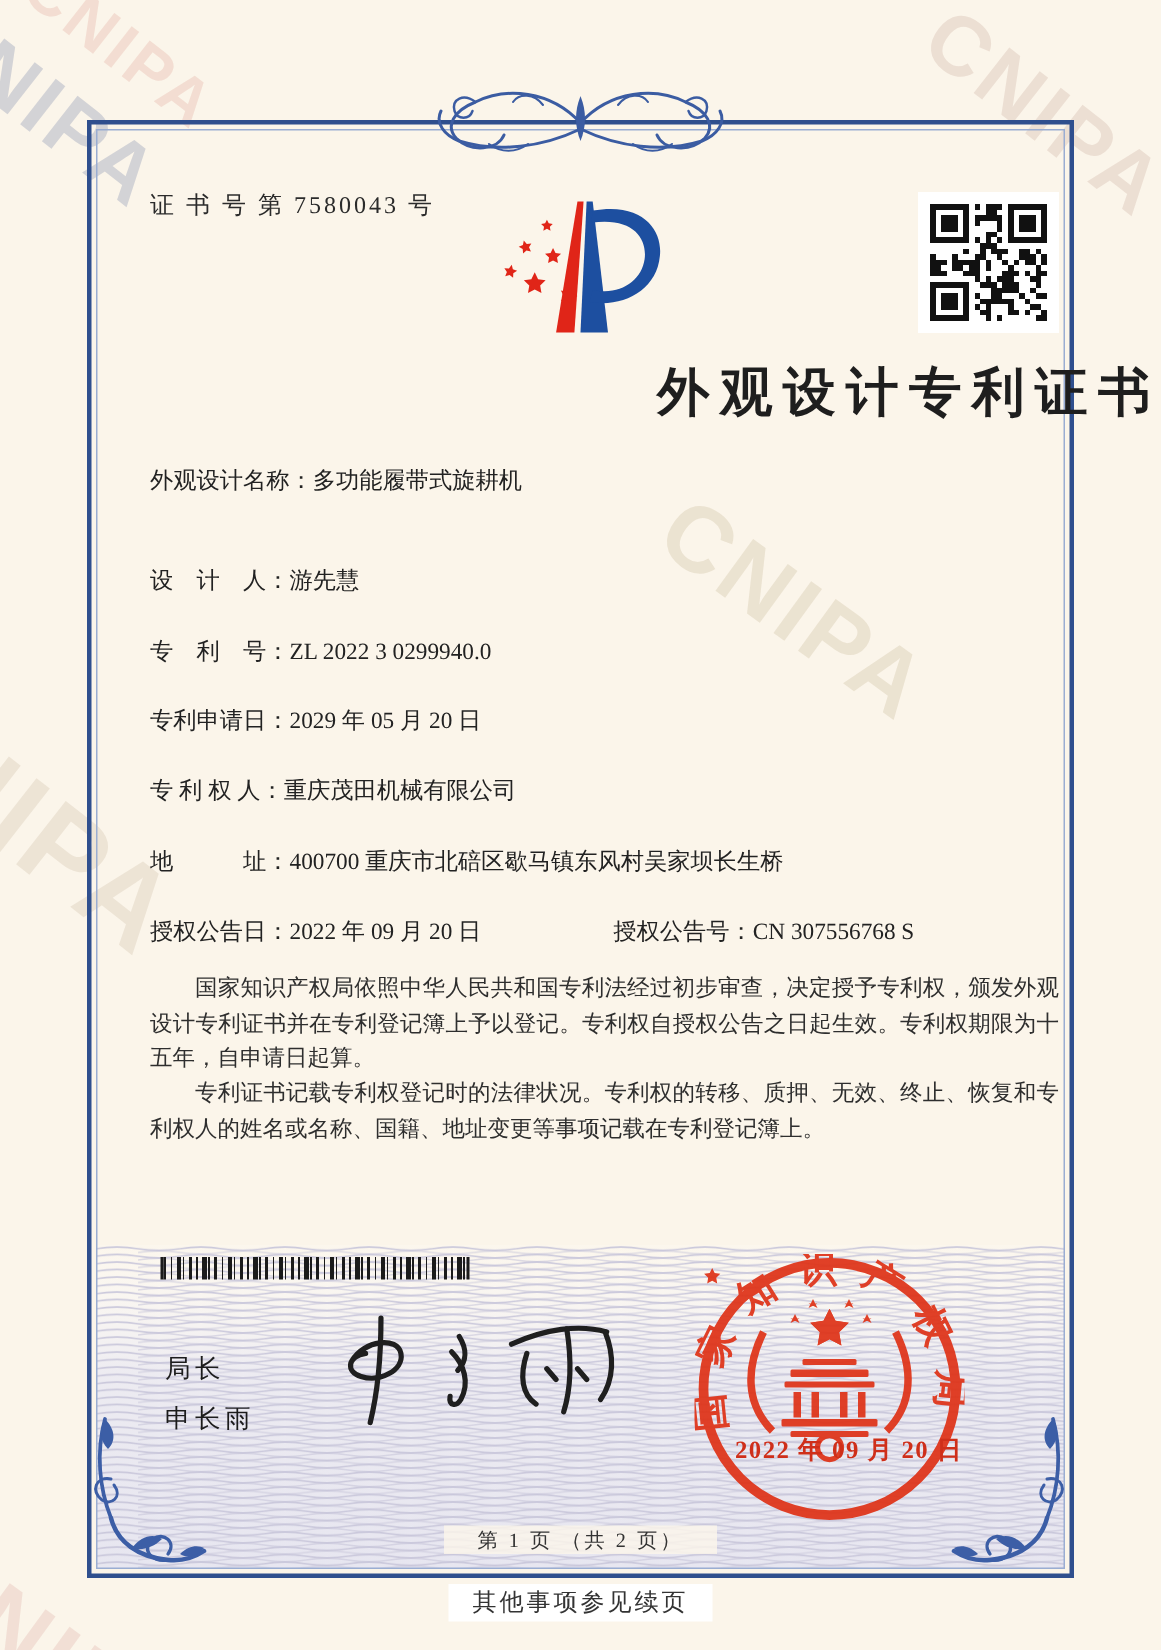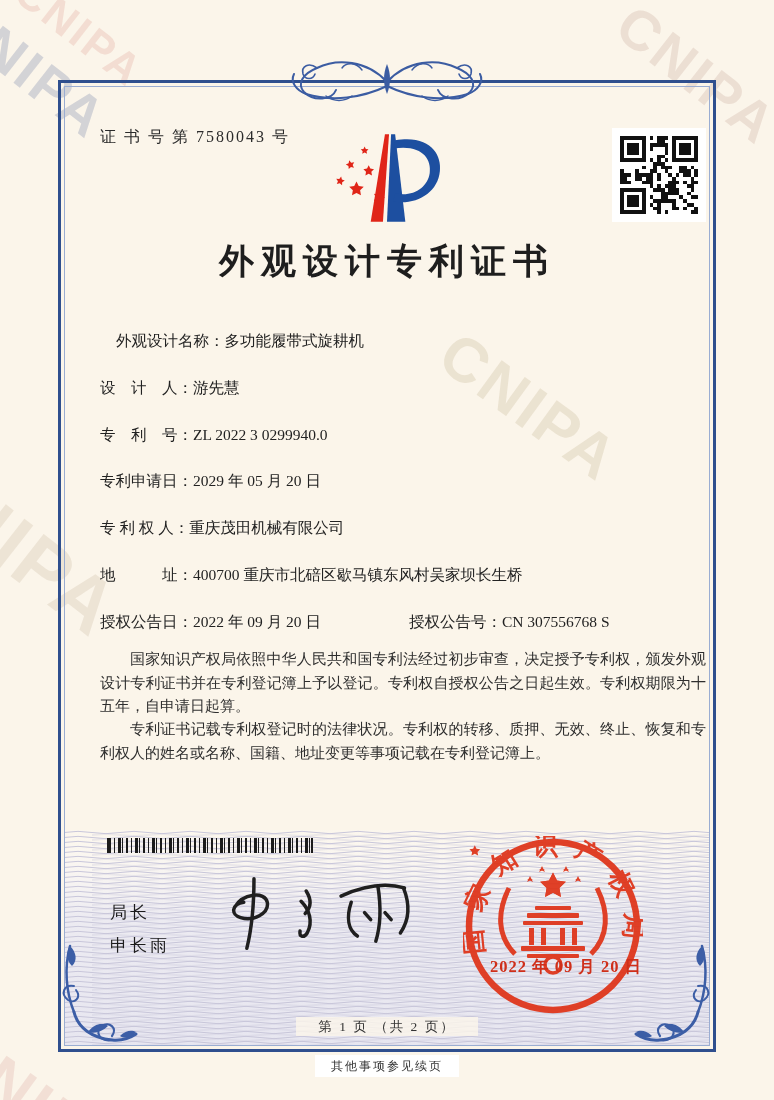--- a/index.html
+++ b/index.html
@@ -23,21 +23,21 @@
   .corner-orn.left{left:58px;top:942px;}
   .corner-orn.right{left:634px;top:942px;transform:scaleX(-1);}
 
   .content{position:absolute;left:0;top:0;width:774px;height:864px;z-index:4;}
 
   .cert-no{position:absolute;left:100px;top:127px;font-size:16px;letter-spacing:2px;color:#2b2b2b;}
   .logo{position:absolute;left:328px;top:130px;width:118px;height:96px;}
   .qr-patch{position:absolute;left:612px;top:128px;width:94px;height:94px;background:#fff;}
   .qr-patch svg{position:absolute;left:8px;top:8px;width:78px;height:78px;}
 
-  .title{position:absolute;left:0;top:238px;width:774px;text-align:center;
+  .title{position:absolute;left:0;top:238px;width:774px;text-align:right;
       font-size:35px;font-weight:bold;letter-spacing:7px;color:#1e1e1e;font-family:Liberation Mono, monospace;}
 
   .field-row{position:absolute;left:100px;width:610px;font-size:15.5px;color:#222;
       line-height:22px;white-space:nowrap;}
   .grant-row{display:flex;gap:88px;}
 
   .paragraph{position:absolute;left:100px;width:606px;font-size:15px;line-height:23.5px;
       color:#2e2e2e;text-align:justify;text-indent:2em;}
 
   .barcode{position:absolute;left:107px;top:838px;width:202px;height:15px;
@@ -49,21 +49,21 @@
   .signer{position:absolute;left:110px;top:896px;font-family:"Liberation Sans",sans-serif;
       font-size:17px;color:#1c1c1c;letter-spacing:3px;line-height:33px;}
   .signature{position:absolute;left:212px;top:868px;width:215px;height:88px;}
 
   .seal{position:absolute;left:463px;top:836px;width:180px;height:180px;opacity:.93;}
   .seal-date{position:absolute;left:484px;top:956px;width:164px;text-align:center;
       font-size:16.5px;font-weight:bold;color:#cf2f1a;letter-spacing:1px;white-space:nowrap;}
 
   .page-indicator{position:absolute;left:0;top:1018px;width:774px;text-align:center;font-size:13.5px;color:#333;}
   .page-indicator span{background:rgba(251,245,234,.82);padding:2px 22px;letter-spacing:2px;}
-  .continuation{position:absolute;left:0;top:1058px;width:774px;text-align:center;font-size:12px;color:#333;}
+  .continuation{position:absolute;left:0;top:1058px;width:774px;text-align:center;font-size:16px;color:#333;}
   .continuation span{background:#ffffff;padding:4px 16px;letter-spacing:2px;}
 </style>
 </head>
 <body>
 
 <div class="page">
 
   <div class="wm" style="left:-26px;top:-14px;font-size:56px;color:rgba(120,132,168,.30);transform:rotate(38deg);">CNIPA</div>
   <div class="wm" style="left:36px;top:-34px;font-size:44px;color:rgba(226,172,160,.32);transform:rotate(38deg);">CNIPA</div>
   <div class="wm" style="left:644px;top:-8px;font-size:56px;color:rgba(216,190,178,.40);transform:rotate(38deg);">CNIPA</div>
@@ -152,21 +152,21 @@
     </svg>
 
     <div class="qr-patch">
       <svg id="qr-modules" viewBox="0 0 21 21" shape-rendering="crispEdges">
           <path d="M0 0h1v1h-1zM1 0h1v1h-1zM2 0h1v1h-1zM3 0h1v1h-1zM4 0h1v1h-1zM5 0h1v1h-1zM6 0h1v1h-1zM8 0h1v1h-1zM10 0h1v1h-1zM11 0h1v1h-1zM12 0h1v1h-1zM14 0h1v1h-1zM15 0h1v1h-1zM16 0h1v1h-1zM17 0h1v1h-1zM18 0h1v1h-1zM19 0h1v1h-1zM20 0h1v1h-1zM0 1h1v1h-1zM6 1h1v1h-1zM10 1h1v1h-1zM11 1h1v1h-1zM14 1h1v1h-1zM20 1h1v1h-1zM0 2h1v1h-1zM2 2h1v1h-1zM3 2h1v1h-1zM4 2h1v1h-1zM6 2h1v1h-1zM8 2h1v1h-1zM9 2h1v1h-1zM10 2h1v1h-1zM11 2h1v1h-1zM12 2h1v1h-1zM14 2h1v1h-1zM16 2h1v1h-1zM17 2h1v1h-1zM18 2h1v1h-1zM20 2h1v1h-1zM0 3h1v1h-1zM2 3h1v1h-1zM3 3h1v1h-1zM4 3h1v1h-1zM6 3h1v1h-1zM8 3h1v1h-1zM12 3h1v1h-1zM14 3h1v1h-1zM16 3h1v1h-1zM17 3h1v1h-1zM18 3h1v1h-1zM20 3h1v1h-1zM0 4h1v1h-1zM2 4h1v1h-1zM3 4h1v1h-1zM4 4h1v1h-1zM6 4h1v1h-1zM12 4h1v1h-1zM14 4h1v1h-1zM16 4h1v1h-1zM17 4h1v1h-1zM18 4h1v1h-1zM20 4h1v1h-1zM0 5h1v1h-1zM6 5h1v1h-1zM10 5h1v1h-1zM11 5h1v1h-1zM14 5h1v1h-1zM20 5h1v1h-1zM0 6h1v1h-1zM1 6h1v1h-1zM2 6h1v1h-1zM3 6h1v1h-1zM4 6h1v1h-1zM5 6h1v1h-1zM6 6h1v1h-1zM8 6h1v1h-1zM10 6h1v1h-1zM12 6h1v1h-1zM14 6h1v1h-1zM15 6h1v1h-1zM16 6h1v1h-1zM17 6h1v1h-1zM18 6h1v1h-1zM19 6h1v1h-1zM20 6h1v1h-1zM9 7h1v1h-1zM10 7h1v1h-1zM11 7h1v1h-1zM6 8h1v1h-1zM9 8h1v1h-1zM11 8h1v1h-1zM12 8h1v1h-1zM13 8h1v1h-1zM16 8h1v1h-1zM17 8h1v1h-1zM19 8h1v1h-1zM0 9h1v1h-1zM4 9h1v1h-1zM8 9h1v1h-1zM9 9h1v1h-1zM12 9h1v1h-1zM16 9h1v1h-1zM17 9h1v1h-1zM18 9h1v1h-1zM20 9h1v1h-1zM0 10h1v1h-1zM1 10h1v1h-1zM2 10h1v1h-1zM4 10h1v1h-1zM5 10h1v1h-1zM6 10h1v1h-1zM7 10h1v1h-1zM8 10h1v1h-1zM10 10h1v1h-1zM13 10h1v1h-1zM15 10h1v1h-1zM17 10h1v1h-1zM18 10h1v1h-1zM20 10h1v1h-1zM0 11h1v1h-1zM1 11h1v1h-1zM4 11h1v1h-1zM5 11h1v1h-1zM7 11h1v1h-1zM8 11h1v1h-1zM10 11h1v1h-1zM14 11h1v1h-1zM19 11h1v1h-1zM0 12h1v1h-1zM1 12h1v1h-1zM2 12h1v1h-1zM6 12h1v1h-1zM7 12h1v1h-1zM8 12h1v1h-1zM13 12h1v1h-1zM14 12h1v1h-1zM15 12h1v1h-1zM17 12h1v1h-1zM19 12h1v1h-1zM20 12h1v1h-1zM8 13h1v1h-1zM10 13h1v1h-1zM12 13h1v1h-1zM13 13h1v1h-1zM14 13h1v1h-1zM18 13h1v1h-1zM19 13h1v1h-1zM0 14h1v1h-1zM1 14h1v1h-1zM2 14h1v1h-1zM3 14h1v1h-1zM4 14h1v1h-1zM5 14h1v1h-1zM6 14h1v1h-1zM9 14h1v1h-1zM10 14h1v1h-1zM11 14h1v1h-1zM13 14h1v1h-1zM14 14h1v1h-1zM15 14h1v1h-1zM19 14h1v1h-1zM0 15h1v1h-1zM6 15h1v1h-1zM11 15h1v1h-1zM12 15h1v1h-1zM13 15h1v1h-1zM14 15h1v1h-1zM15 15h1v1h-1zM18 15h1v1h-1zM0 16h1v1h-1zM2 16h1v1h-1zM3 16h1v1h-1zM4 16h1v1h-1zM6 16h1v1h-1zM8 16h1v1h-1zM11 16h1v1h-1zM12 16h1v1h-1zM16 16h1v1h-1zM19 16h1v1h-1zM20 16h1v1h-1zM0 17h1v1h-1zM2 17h1v1h-1zM3 17h1v1h-1zM4 17h1v1h-1zM6 17h1v1h-1zM9 17h1v1h-1zM10 17h1v1h-1zM11 17h1v1h-1zM12 17h1v1h-1zM13 17h1v1h-1zM14 17h1v1h-1zM17 17h1v1h-1zM0 18h1v1h-1zM2 18h1v1h-1zM3 18h1v1h-1zM4 18h1v1h-1zM6 18h1v1h-1zM8 18h1v1h-1zM10 18h1v1h-1zM14 18h1v1h-1zM18 18h1v1h-1zM19 18h1v1h-1zM0 19h1v1h-1zM6 19h1v1h-1zM9 19h1v1h-1zM10 19h1v1h-1zM14 19h1v1h-1zM15 19h1v1h-1zM17 19h1v1h-1zM20 19h1v1h-1zM0 20h1v1h-1zM1 20h1v1h-1zM2 20h1v1h-1zM3 20h1v1h-1zM4 20h1v1h-1zM5 20h1v1h-1zM6 20h1v1h-1zM10 20h1v1h-1zM12 20h1v1h-1zM19 20h1v1h-1zM20 20h1v1h-1z" fill="#111"></path>
         </svg>
     </div>
 
     <div class="title">外观设计专利证书</div>
 
-    <div class="field-row" style="top:330px;margin-left:16px;">
+    <div class="field-row" style="top:310px;">
       <span>外观设计名称：</span><span>多功能履带式旋耕机</span>
     </div>
     <div class="field-row" style="top:377px;">
       <span>设　计　人：</span><span>游先慧</span>
     </div>
     <div class="field-row" style="top:424px;">
       <span>专　利　号：</span><span>ZL 2022 3 0299940.0</span>
     </div>
     <div class="field-row" style="top:470px;">
       <span>专利申请日：</span><span>2029 年 05 月 20 日</span>

